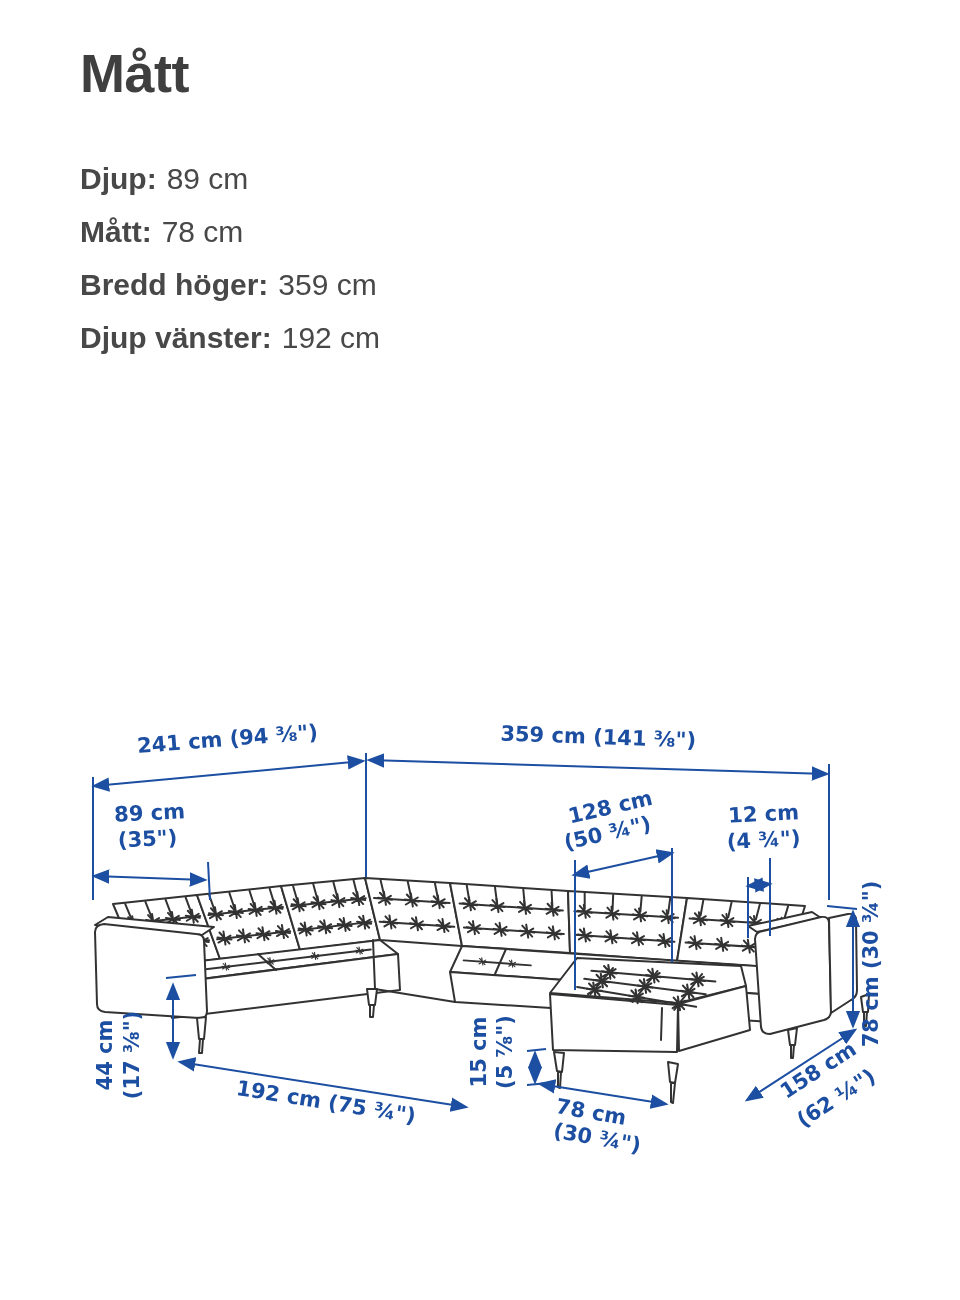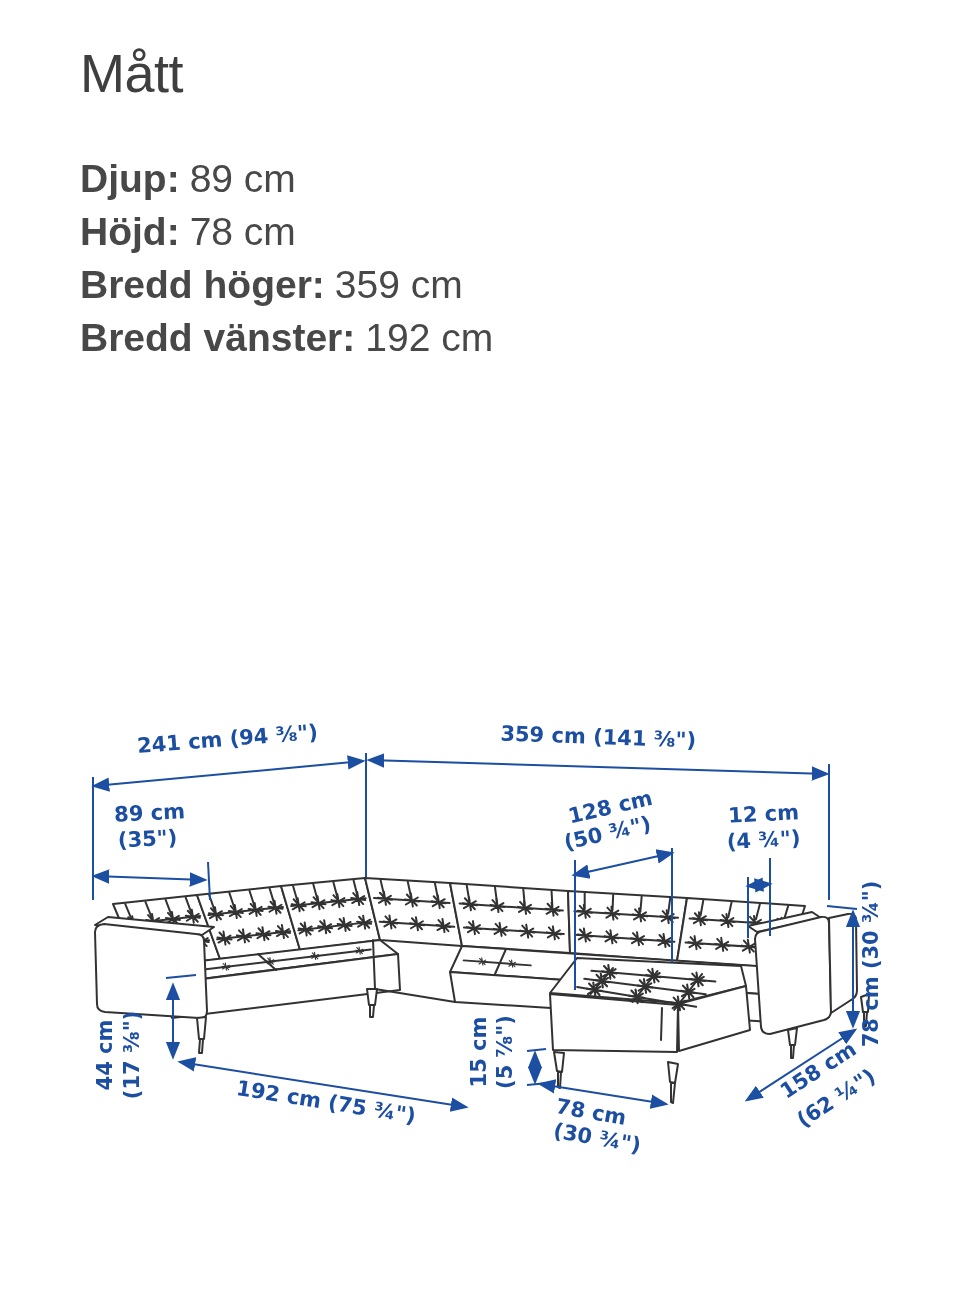--- a/index.html
+++ b/index.html
@@ -2,46 +2,46 @@
 <html><head>
 <meta charset="utf-8">
 <style>
   html,body{margin:0;padding:0;}
   body{
     width:960px;height:1300px;background:#ffffff;position:relative;
     font-family:"Liberation Sans",sans-serif;overflow:hidden;
   }
   .page-title{
     position:absolute;left:80px;top:40px;margin:0;
-    font-size:54px;line-height:66px;font-weight:400;color:#3f3f3f;
+    font-size:54px;line-height:66px;font-weight:700;color:#3f3f3f;
     letter-spacing:-0.5px;
   }
   .spec-list{position:absolute;left:80px;top:152px;}
-  .spec-row{font-size:39px;line-height:53px;color:#484848;white-space:nowrap;}
+  .spec-row{font-size:30px;line-height:53px;color:#484848;white-space:nowrap;}
   .spec-row .lbl{font-weight:700;}
   .spec-row .val{font-weight:400;margin-left:10px;}
   .diagram-wrap{position:absolute;left:0;top:700px;width:960px;height:520px;}
   svg text{
     font-family:"DejaVu Sans","Liberation Sans",sans-serif;
     font-weight:700;font-size:21px;fill:#1c4ea1;
   }
   .sofa path, .sofa line{stroke:#323232;stroke-width:2;fill:#ffffff;
     stroke-linejoin:round;stroke-linecap:round;}
   .dims line{stroke:#1c4ea1;stroke-width:2;fill:none;}
 </style>
 </head>
 <body>
 
 <h1 class="page-title">Mått</h1>
 
 <div class="spec-list">
   <div class="spec-row"><span class="lbl">Djup:</span><span class="val">89 cm</span></div>
-  <div class="spec-row"><span class="lbl">Höjd:</span><span class="val">78 cm</span></div>
+  <div class="spec-row"><span class="lbl">Mått:</span><span class="val">78 cm</span></div>
   <div class="spec-row"><span class="lbl">Bredd höger:</span><span class="val">359 cm</span></div>
-  <div class="spec-row"><span class="lbl">Bredd vänster:</span><span class="val">192 cm</span></div>
+  <div class="spec-row"><span class="lbl">Djup vänster:</span><span class="val">192 cm</span></div>
 </div>
 
 <div class="diagram-wrap">
 <svg width="960" height="520" viewBox="0 0 960 520">
   <defs>
     <marker id="ah" viewBox="0 0 10 10" refX="8.5" refY="5" markerWidth="9" markerHeight="9" orient="auto-start-reverse">
       <path d="M0,1 L10,5 L0,9 Z" fill="#1c4ea1"></path>
     </marker>
   </defs>
 

